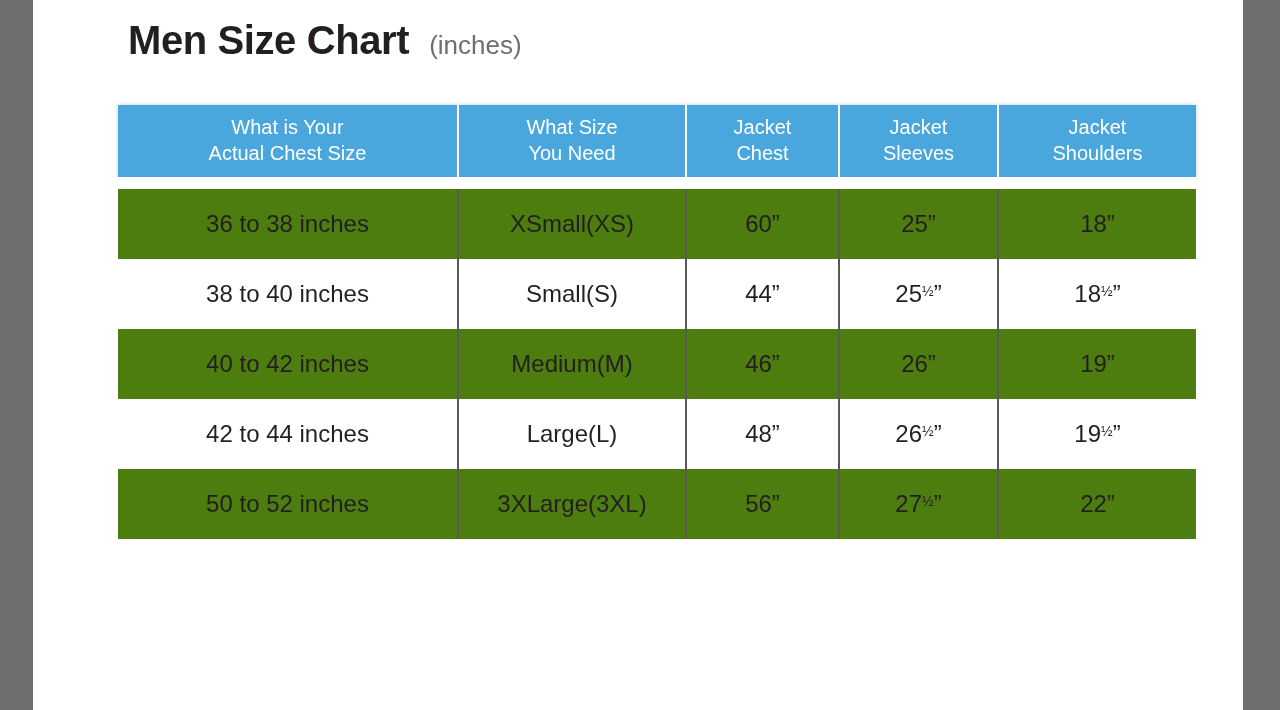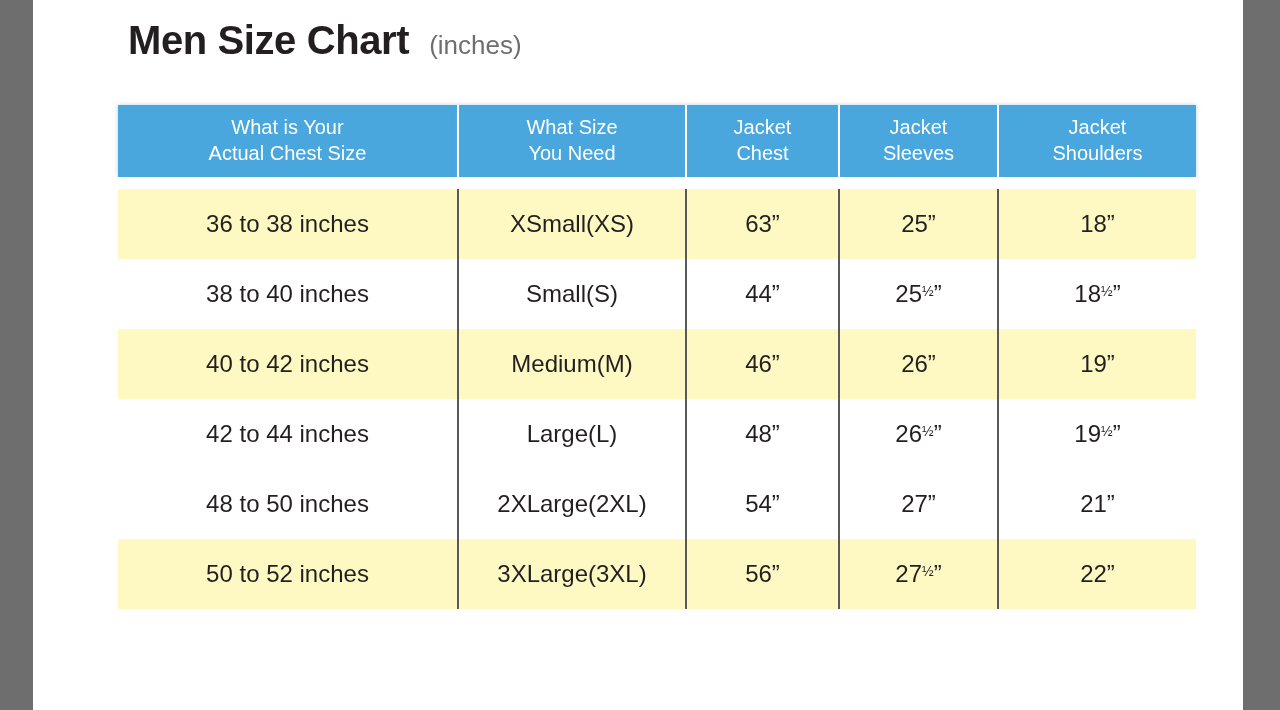--- a/index.html
+++ b/index.html
@@ -98,21 +98,21 @@
     height: 70px;
     vertical-align: middle;
     text-align: center;
     font-size: 24px;
     color: #231f20;
     border-right: 2px solid #58595b;
   }
   .data-row td:last-child { border-right: none; }
   .data-row td:first-child { border-left: none; }
 
-  .data-row.shade td { background: #fef9c3; }
+  .data-row.shade td { background: #4d7c0f; }
   .data-row.plain td { background: #ffffff; }
 
   
   col.c-chest    { width: 340px; }
   col.c-size     { width: 228px; }
   col.c-jchest   { width: 153px; }
   col.c-jsleeve  { width: 159px; }
   col.c-jshould  { width: 198px; }
 
   .val { white-space: nowrap; }
@@ -168,21 +168,21 @@
       </tr>
     </thead>
     <tbody>
       <tr class="spacer-row">
         <td colspan="5"></td>
       </tr>
 
       <tr class="data-row shade">
         <td>36 to 38 inches</td>
         <td>XSmall(XS)</td>
-        <td class="val">63”</td>
+        <td class="val">60”</td>
         <td class="val">25”</td>
         <td class="val">18”</td>
       </tr>
 
       <tr class="data-row plain">
         <td>38 to 40 inches</td>
         <td>Small(S)</td>
         <td class="val">44”</td>
         <td class="val">25<span class="frac">½</span>”</td>
         <td class="val">18<span class="frac">½</span>”</td>
@@ -198,27 +198,20 @@
 
       <tr class="data-row plain">
         <td>42 to 44 inches</td>
         <td>Large(L)</td>
         <td class="val">48”</td>
         <td class="val">26<span class="frac">½</span>”</td>
         <td class="val">19<span class="frac">½</span>”</td>
       </tr>
 
 
-      <tr class="data-row plain">
-        <td>48 to 50 inches</td>
-        <td>2XLarge(2XL)</td>
-        <td class="val">54”</td>
-        <td class="val">27”</td>
-        <td class="val">21”</td>
-      </tr>
 
       <tr class="data-row shade">
         <td>50 to 52 inches</td>
         <td>3XLarge(3XL)</td>
         <td class="val">56”</td>
         <td class="val">27<span class="frac">½</span>”</td>
         <td class="val">22”</td>
       </tr>
     </tbody>
   </table>

